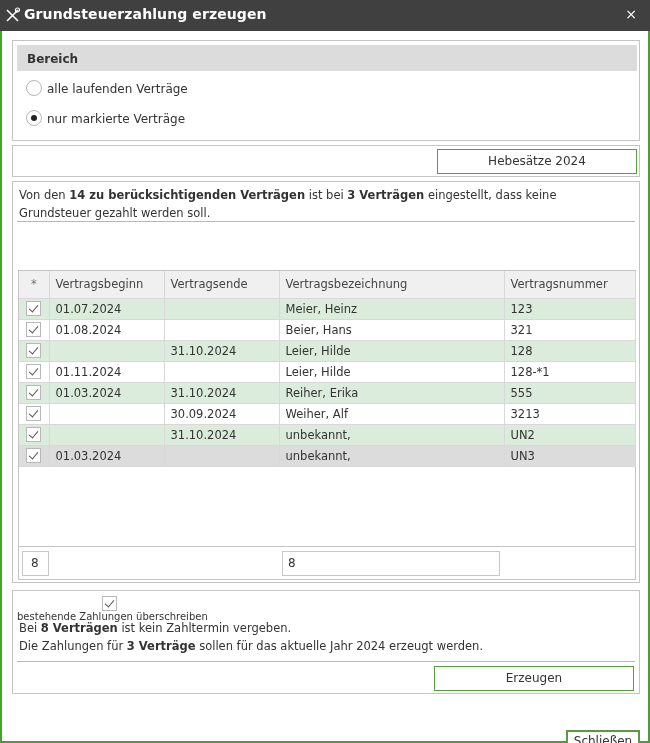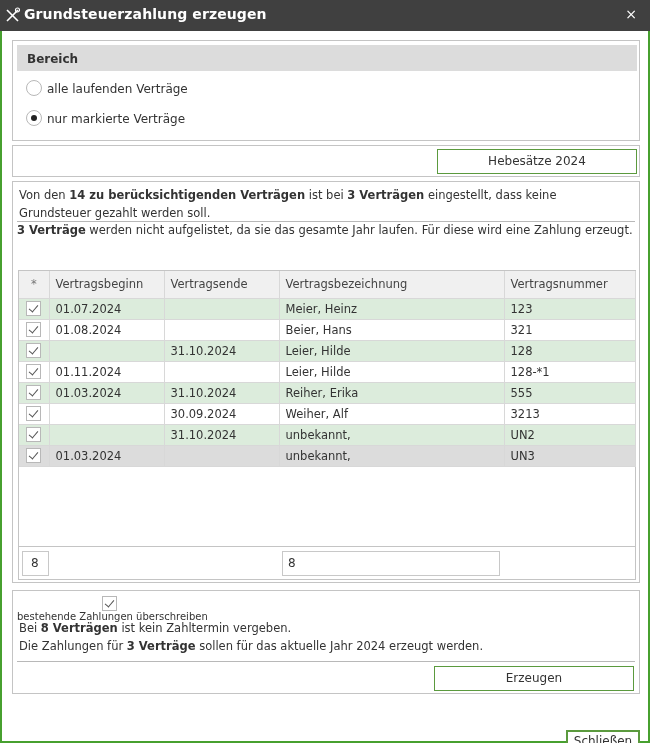--- a/index.html
+++ b/index.html
@@ -87,21 +87,20 @@
   <div class="panel" id="p-hebe">
     <div class="btn" id="btn-hebe">Hebesätze 2024</div>
   </div>
 
   <div class="panel" id="p-main">
     <div class="info1">
       <span>Von den </span><b>14 zu berücksichtigenden Verträgen</b><span> ist bei </span><b>3 Verträgen</b><span> eingestellt, dass keine Grundsteuer gezahlt werden soll.</span>
     </div>
     <div class="sep1"></div>
     <div class="info2">
-      <div><b>3 Verträge</b><span> werden nicht aufgelistet, da sie das gesamte Jahr laufen. Für diese wird eine Zahlung erzeugt.</span></div>
     </div>
 
     <div class="grid">
       <table class="data">
         <colgroup>
           <col style="width:30px">
             <col style="width:115px">
             <col style="width:115px">
             <col style="width:225px">
             <col style="width:131px">

